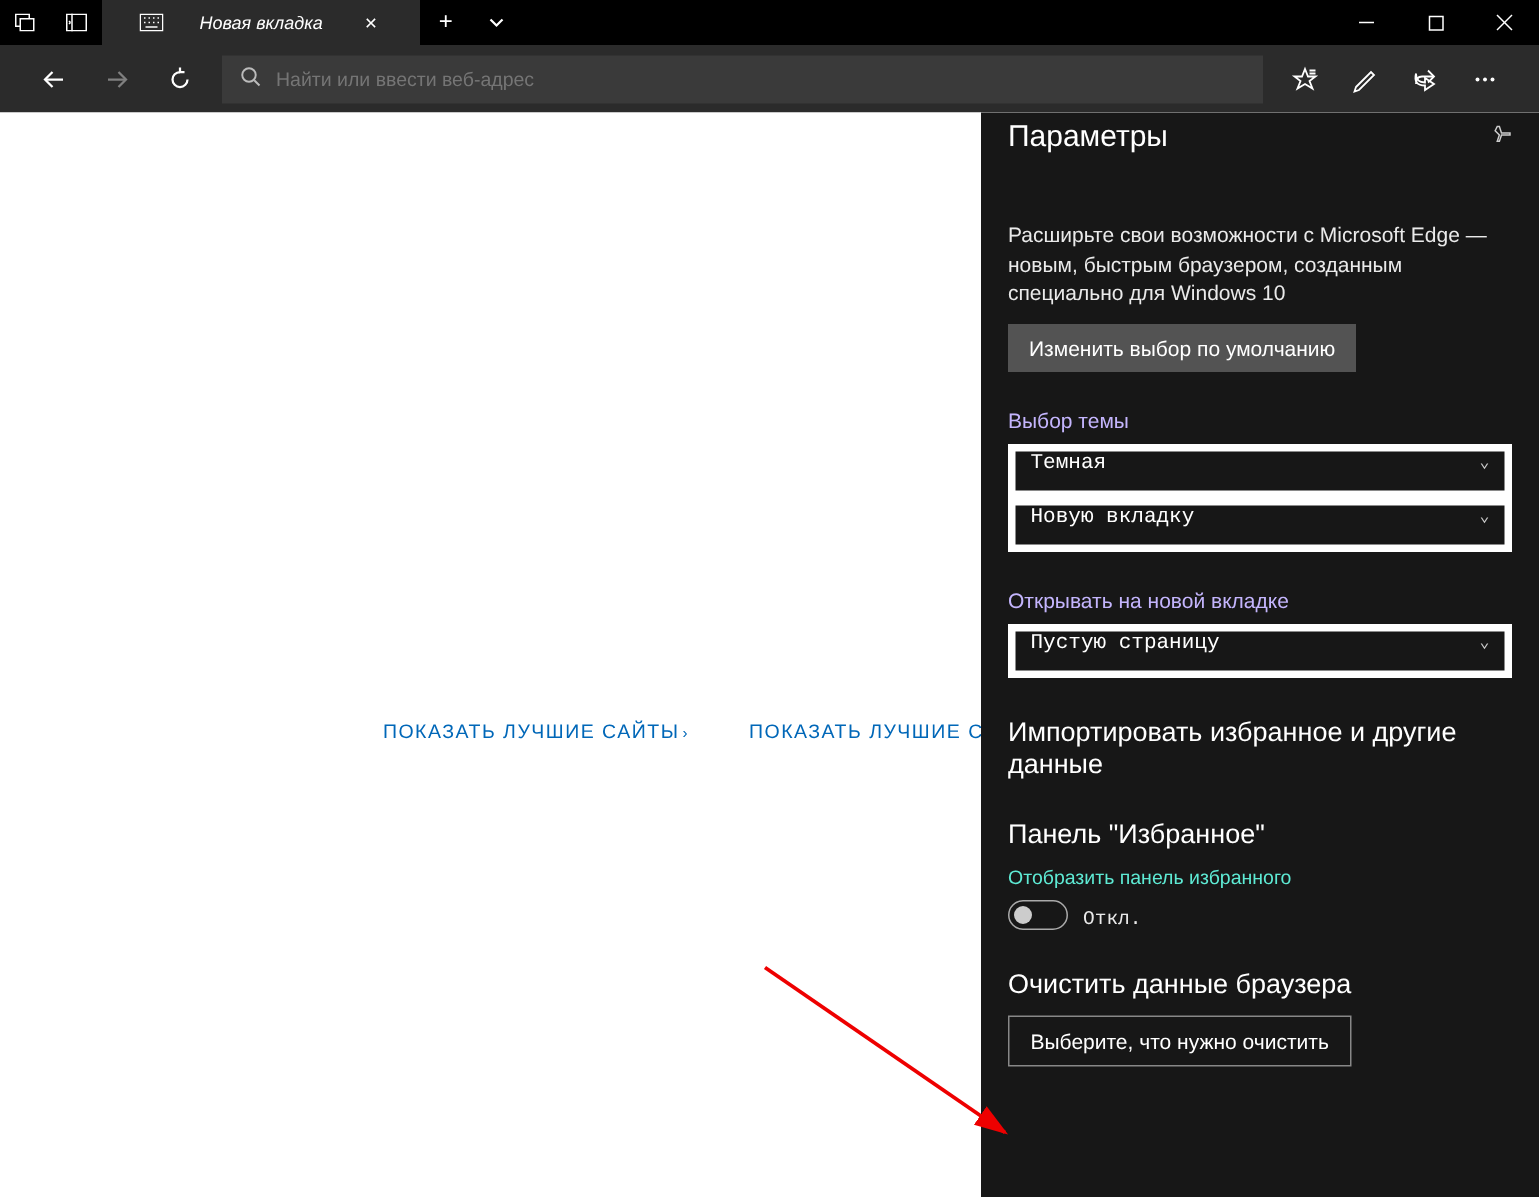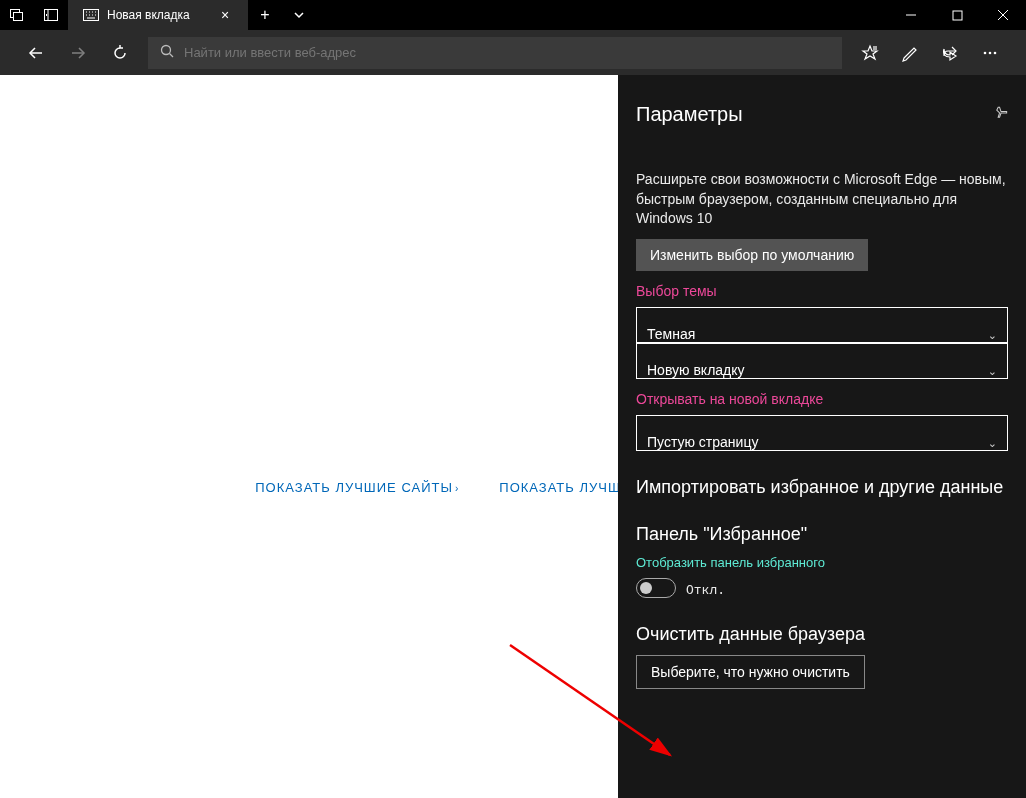--- a/index.html
+++ b/index.html
@@ -10,21 +10,21 @@
   overflow: hidden;
   position: relative;
 }
 .titlebar {
   height: 30px; background: #000; display: flex; align-items: stretch;
 }
 .tb-left { display: flex; align-items: center; }
 .tb-icon { width: 34px; height: 30px; display: flex; align-items: center; justify-content: center; color: #fff; font-size: 13px; }
 .tab {
   display: flex; align-items: center; background: #2b2b2b; height: 30px;
-  padding: 0 15px; gap: 8px; min-width: 180px;
+  padding: 0 25px; gap: 24px; min-width: 180px; font-style: italic;
 }
 .tab-icon { width: 16px; height: 16px; display:flex; align-items:center; justify-content:center;}
 .tab-title { color: #fff; font-size: 12px; flex: 1; }
 .tab-close { color: #fff; font-size: 14px; width: 16px; text-align: center; cursor: pointer; }
 .tb-right { margin-left: auto; display: flex; }
 .wnd-btn { width: 46px; height: 30px; display:flex; align-items:center; justify-content:center; color:#fff; }
 .wnd-btn svg { stroke:#fff; fill:none; }
 .newtab-plus, .newtab-chev { width: 34px; height:30px; display:flex; align-items:center; justify-content:center; color:#fff; font-size:16px;}
 .toolbar {
   height: 45px; background: #2b2b2b; display:flex; align-items:center; padding: 0 16px; gap:2px;
@@ -42,39 +42,39 @@
 .content-area {
   position:absolute; top:75px; left:0; right:0; bottom:0; background:#fff;text-align:center;
 }
 .top-links {
   position:absolute; top:405px; left:0; right:0; display:flex; gap:40px; justify-content:center;
 }
 .top-links a { color:#0067b8; font-size:13px; letter-spacing:1px; text-decoration:none; cursor:pointer;}
 .chev-small { font-size:10px; margin-left:2px;}
 
 .settings-panel {
-  position:absolute; top:75px; right:0; width:408px; bottom:0;
-  background:#171717; color:#fff; padding: 28px 18px 20px 18px; overflow-y:auto;
+  position:absolute; top:75px; right:0; width:372px; bottom:0;
+  background:#171717; color:#fff; padding: 5px 18px 20px 18px; overflow-y:auto;
 }
 .settings-header { display:flex; align-items:center; justify-content:space-between; margin-bottom:18px;}
 .settings-title { font-size:20px; font-weight:400;}
 .pin-icon { color:#ccc; font-size:14px;}
 .promo-text { font-size:14px; line-height:1.4; color:#eaeaea; margin-bottom:10px;margin-top:44px;}
 .btn-gray {
   background:#535353; color:#fff; border:none; padding:8px 14px; font-size:14px;
   cursor:pointer;
 }
 .btn-outline {
   background:transparent; color:#fff; border:1px solid #888; padding:8px 14px; font-size:14px; cursor:pointer;
 }
-.section-label { font-size:14px; margin-top:12px; margin-bottom:8px; color:#ec4899;}
+.section-label { font-size:14px; margin-top:24px; margin-bottom:8px; color:#c4b5fd;}
 .section-heading { font-size:18px; margin-top:26px; margin-bottom:10px;}
 .select-box {
-  width:100%; height:36px; background:transparent; border:1px solid #ffffff; color:#fff;
-  display:flex; align-items:flex-end; justify-content:space-between; padding:0 10px; font-size:14px;
+  width:100%; height:36px; background:transparent; border:5px solid #ffffff; color:#fff;
+  display:flex; align-items:flex-start; justify-content:space-between; padding:0 10px; font-size:14px;font-family:Liberation Mono, monospace;
 }
 .select-box .chev { font-size:11px; color:#ccc;}
 .sub-label { font-size:13px; color:#5eead4; margin-top:10px; margin-bottom:8px;}
 .toggle-row { display:flex; align-items:flex-end; gap:10px; margin-top:4px;font-family:Liberation Mono, monospace;}
 .toggle {
   width:40px; height:20px; border:1px solid #aaa; border-radius:10px; position:relative; background:transparent;
 }
 .toggle .knob {
   width:12px; height:12px; background:#ccc; border-radius:50%; position:absolute; top:3px; left:3px;
 }

